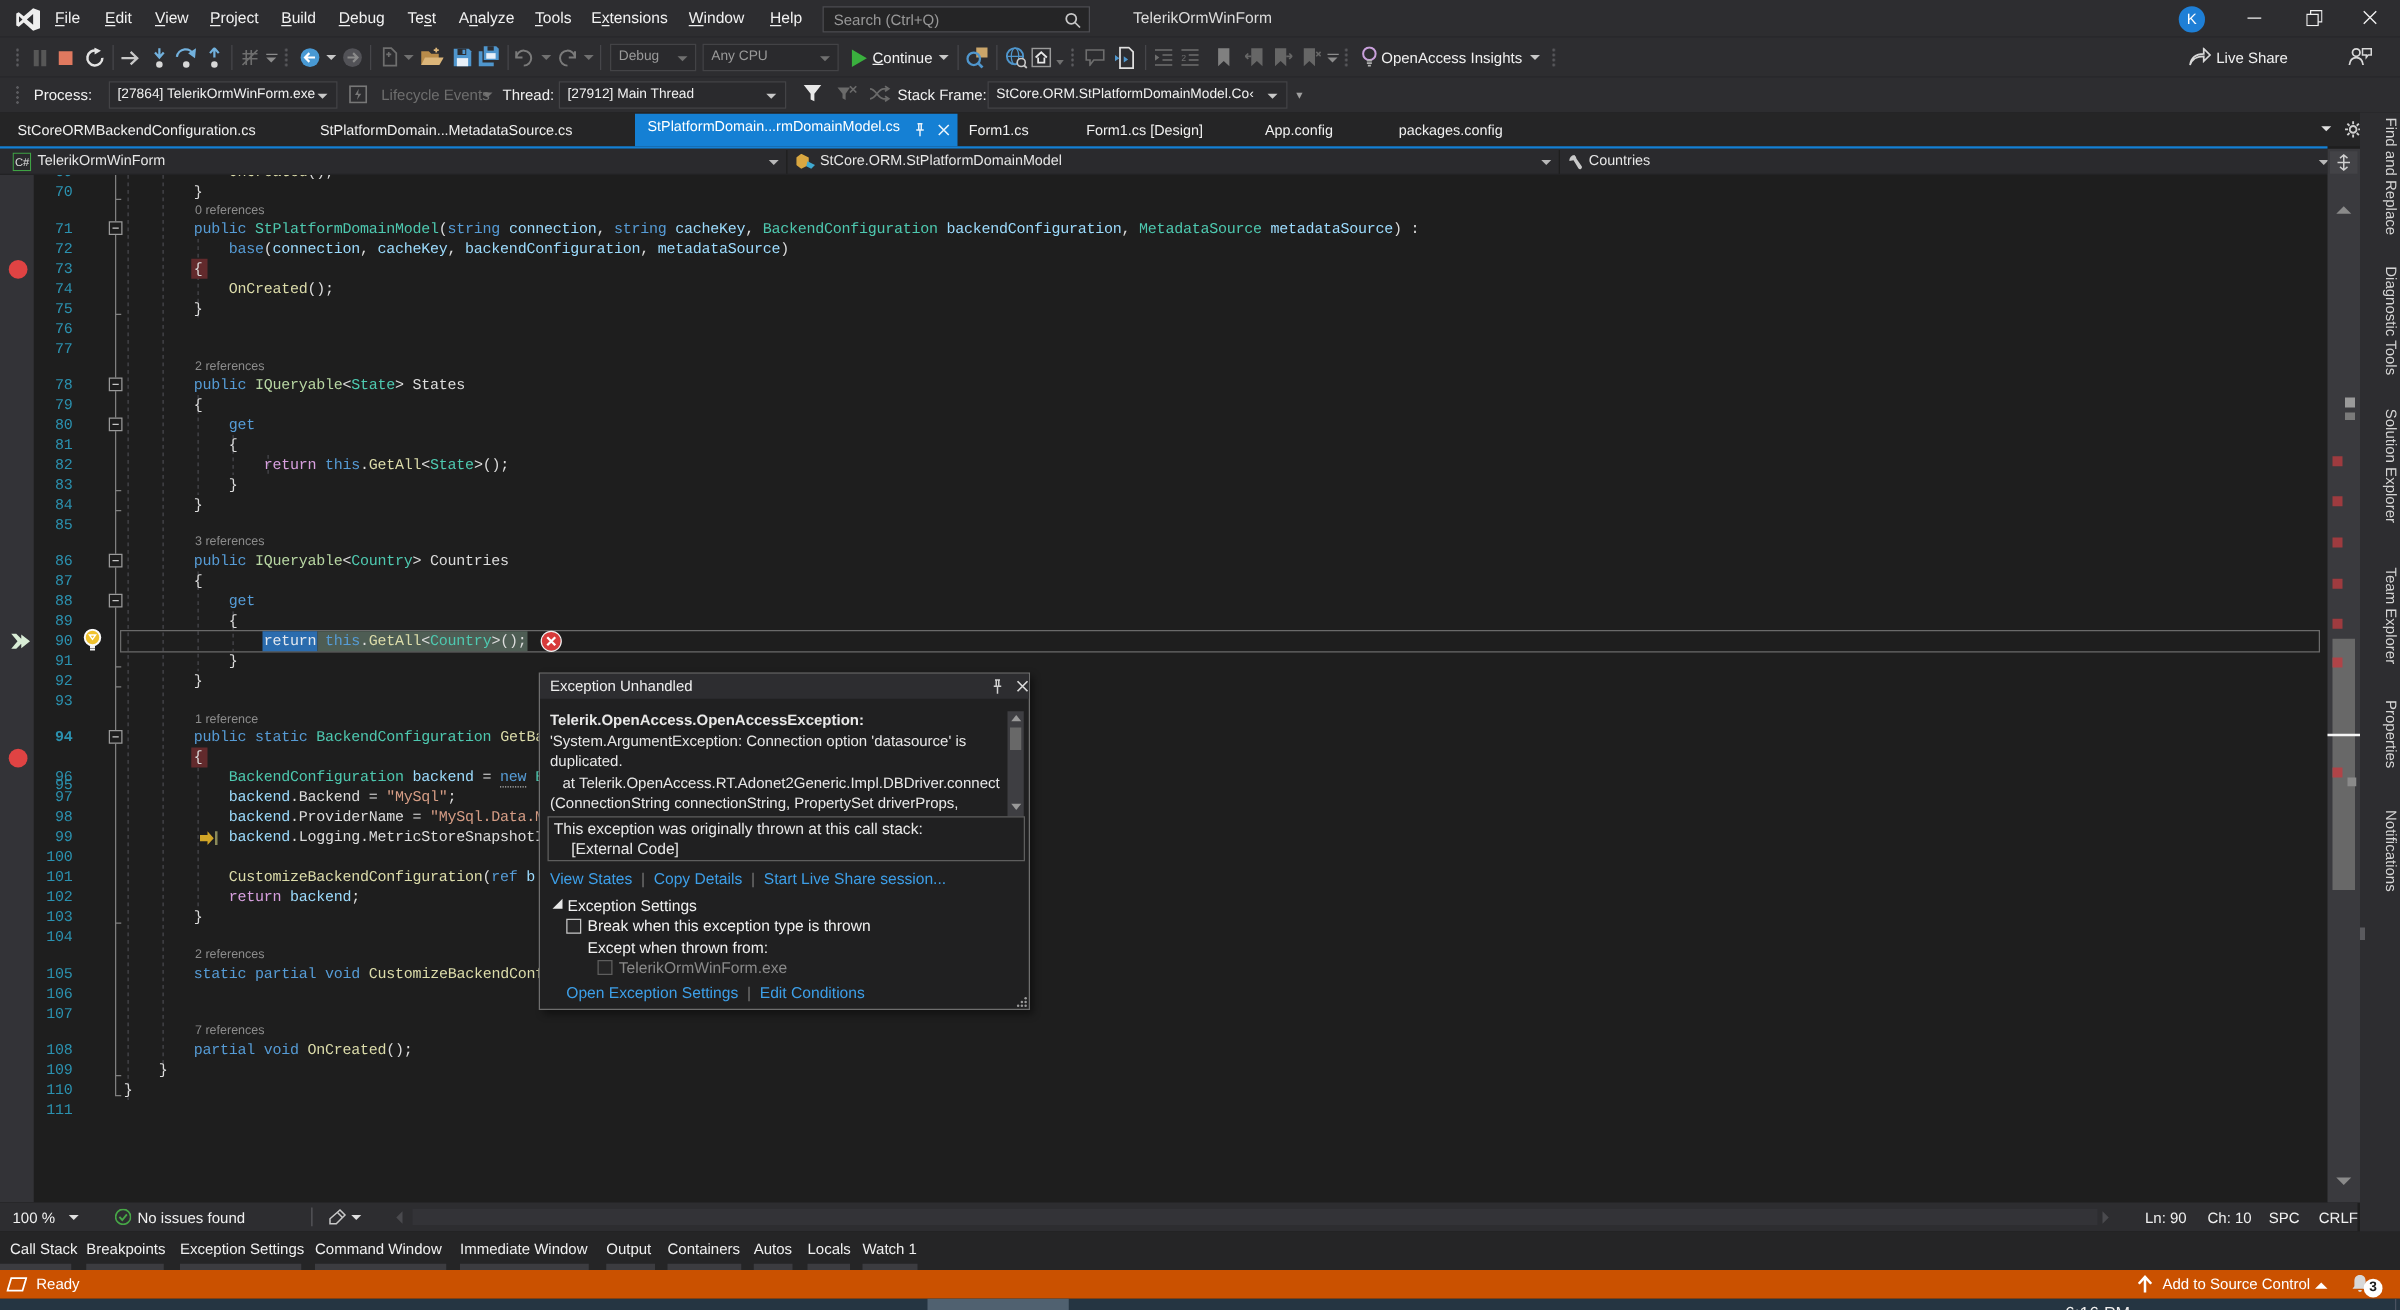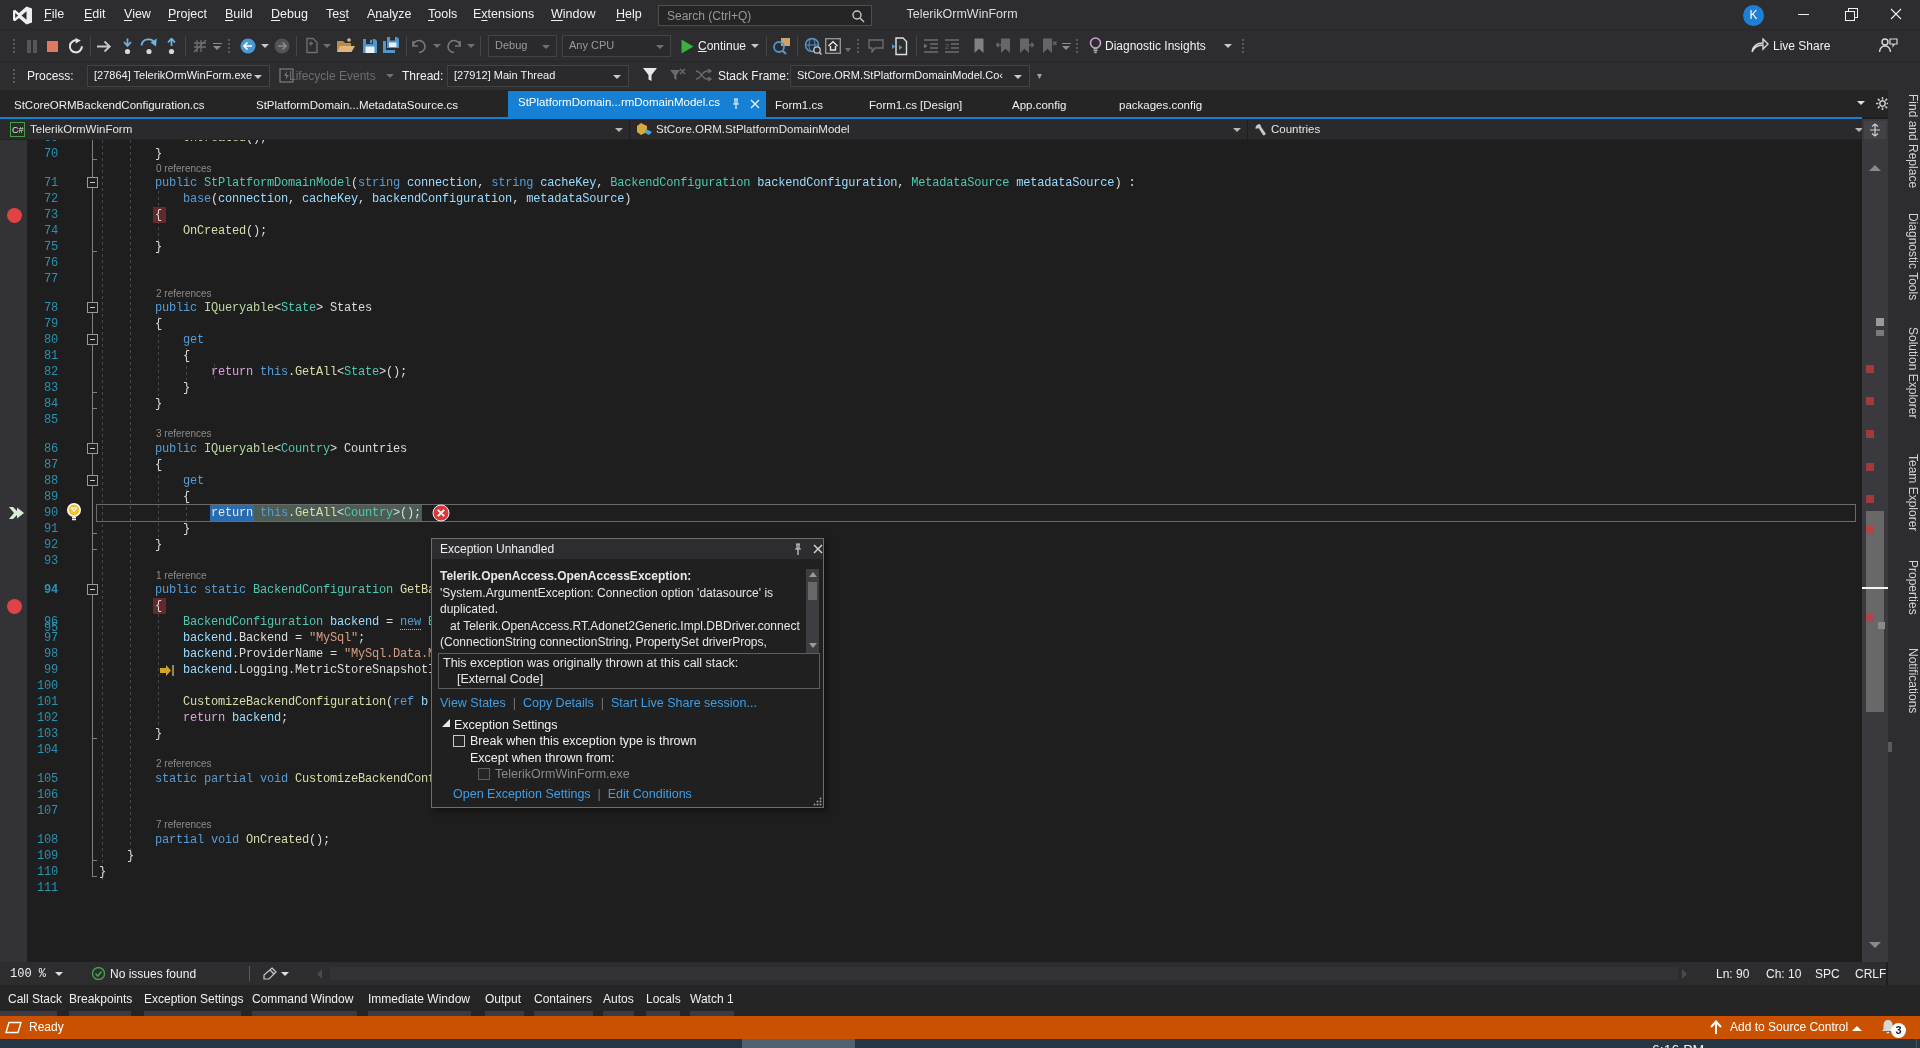--- a/index.html
+++ b/index.html
@@ -270,21 +270,21 @@
       <path d="M11 3.5 L14.5 7 M14.5 3.5 L11 7" stroke="#666" stroke-width="1.3" fill="none"></path>
     </svg>
     <div class="abs" style="left:1062px;top:43px;width:9px;height:1px;background:#8c8c8c;"></div>
     <div class="darr" style="left:1062px;top:46px;border-top-color:#8c8c8c;border-left-width:4.5px;border-right-width:4.5px;"></div>
     <div class="grip" style="left:1075px;top:38px;height:16px;"></div>
 
     <svg class="abs" style="left:1089px;top:37px;" width="13" height="18" viewBox="0 0 13 18">
       <circle cx="6.5" cy="6" r="5" fill="none" stroke="#c9a0dc" stroke-width="1.6"></circle>
       <path d="M4.5 11.5 L8.5 11.5 M4.5 13.5 L8.5 13.5 M5.3 15.5 L7.7 15.5" stroke="#b0b0b0" stroke-width="1.3"></path>
     </svg>
-    <span class="lbl" style="left:1105px;top:39px;">Diagnostic Insights</span>
+    <span class="lbl" style="left:1105px;top:39px;">OpenAccess Insights</span>
     <div class="darr" style="left:1224px;top:44px;"></div>
     <div class="grip" style="left:1241px;top:38px;height:16px;"></div>
 
     <svg class="abs" style="left:1751px;top:38px;" width="18" height="16" viewBox="0 0 18 16">
       <path d="M12 5 L12 1 L17 6 L12 11 L12 7 C6 7 3 9 1 14 C2 7 6 5 12 5 Z" fill="none" stroke="#d8d8d8" stroke-width="1.4"></path>
     </svg>
     <span class="lbl" style="left:1773px;top:39px;">Live Share</span>
     <svg class="abs" style="left:1878px;top:37px;" width="20" height="18" viewBox="0 0 20 18">
       <circle cx="7" cy="5" r="3" fill="none" stroke="#d8d8d8" stroke-width="1.4"></circle>
       <path d="M1.5 15 C2 10.5 4 9 7 9 C10 9 12 10.5 12.5 15" fill="none" stroke="#d8d8d8" stroke-width="1.4"></path>
@@ -294,21 +294,21 @@
     <div class="grip" style="left:12px;top:68px;height:16px;"></div>
     <span class="lbl" style="left:27px;top:69px;">Process:</span>
     <div class="combo" style="left:87px;top:65px;width:183px;height:22px;">
         <span class="ct" style="color:#f1f1f1;">[27864] TelerikOrmWinForm.exe</span>
         <div class="darr" style="right:7px;top:9px;"></div>
       </div>
     <svg class="abs" style="left:279px;top:68px;" width="15" height="15" viewBox="0 0 15 15">
       <rect x="1" y="1" width="13" height="13" fill="none" stroke="#777" stroke-width="1.3"></rect>
       <path d="M8 3 L5 8 L7.5 8 L6.5 12 L10 7 L7.5 7 Z" fill="#777"></path>
     </svg>
-    <span class="lbl" style="left:289px;top:69px;color:#6e6e6e;">Lifecycle Events</span>
+    <span class="lbl" style="left:305px;top:69px;color:#6e6e6e;">Lifecycle Events</span>
     <div class="darr gray" style="left:386px;top:74px;"></div>
     <span class="lbl" style="left:402px;top:69px;">Thread:</span>
     <div class="combo" style="left:447px;top:65px;width:182px;height:22px;">
         <span class="ct" style="color:#f1f1f1;">[27912] Main Thread</span>
         <div class="darr" style="right:7px;top:9px;"></div>
       </div>
 
     <svg class="abs" style="left:642px;top:67px;" width="16" height="16" viewBox="0 0 16 16">
       <path d="M1 1 L15 1 L9.5 8 L9.5 14 L6.5 12.5 L6.5 8 Z" fill="#e8e8e8"></path>
     </svg>
@@ -530,21 +530,21 @@
   <div id="sidestrip">
     <div class="abs" style="left:0px;top:652px;width:4px;height:10px;background:#5a5a5e;"></div>
     <div class="vlabel" style="top:4px;">Find and Replace</div>
     <div class="vlabel" style="top:123px;">Diagnostic Tools</div>
     <div class="vlabel" style="top:237px;">Solution Explorer</div>
     <div class="vlabel" style="top:364px;">Team Explorer</div>
     <div class="vlabel" style="top:470px;">Properties</div>
     <div class="vlabel" style="top:558px;">Notifications</div>
   </div>
   <div id="estatus">
-    <span class="lbl" style="left:10px;top:5px;font-family:Liberation Mono, monospace;">100 %</span>
+    <span class="lbl" style="left:10px;top:5px;">100 %</span>
     <div class="darr" style="left:55px;top:10px;border-top-color:#e0e0e0;"></div>
     <svg class="abs" style="left:92px;top:5px;" width="13" height="13" viewBox="0 0 13 13">
       <circle cx="6.5" cy="6.5" r="6" fill="none" stroke="#47a647" stroke-width="1.3"></circle>
       <path d="M3.5 6.5 L5.8 9 L9.5 4.5" fill="none" stroke="#47a647" stroke-width="1.5"></path>
     </svg>
     <span class="lbl" style="left:110px;top:5px;">No issues found</span>
     <div class="sep-v" style="left:249px;top:4px;height:15px;background:#5a5a5e;"></div>
     <svg class="abs" style="left:263px;top:5px;" width="14" height="13" viewBox="0 0 14 13">
       <path d="M9 1 L13 5 L6 12 L1 12 L1 8 Z" fill="none" stroke="#c8c8c8" stroke-width="1.2"></path>
       <path d="M7 3 L11 7" stroke="#c8c8c8" stroke-width="1.2"></path>

